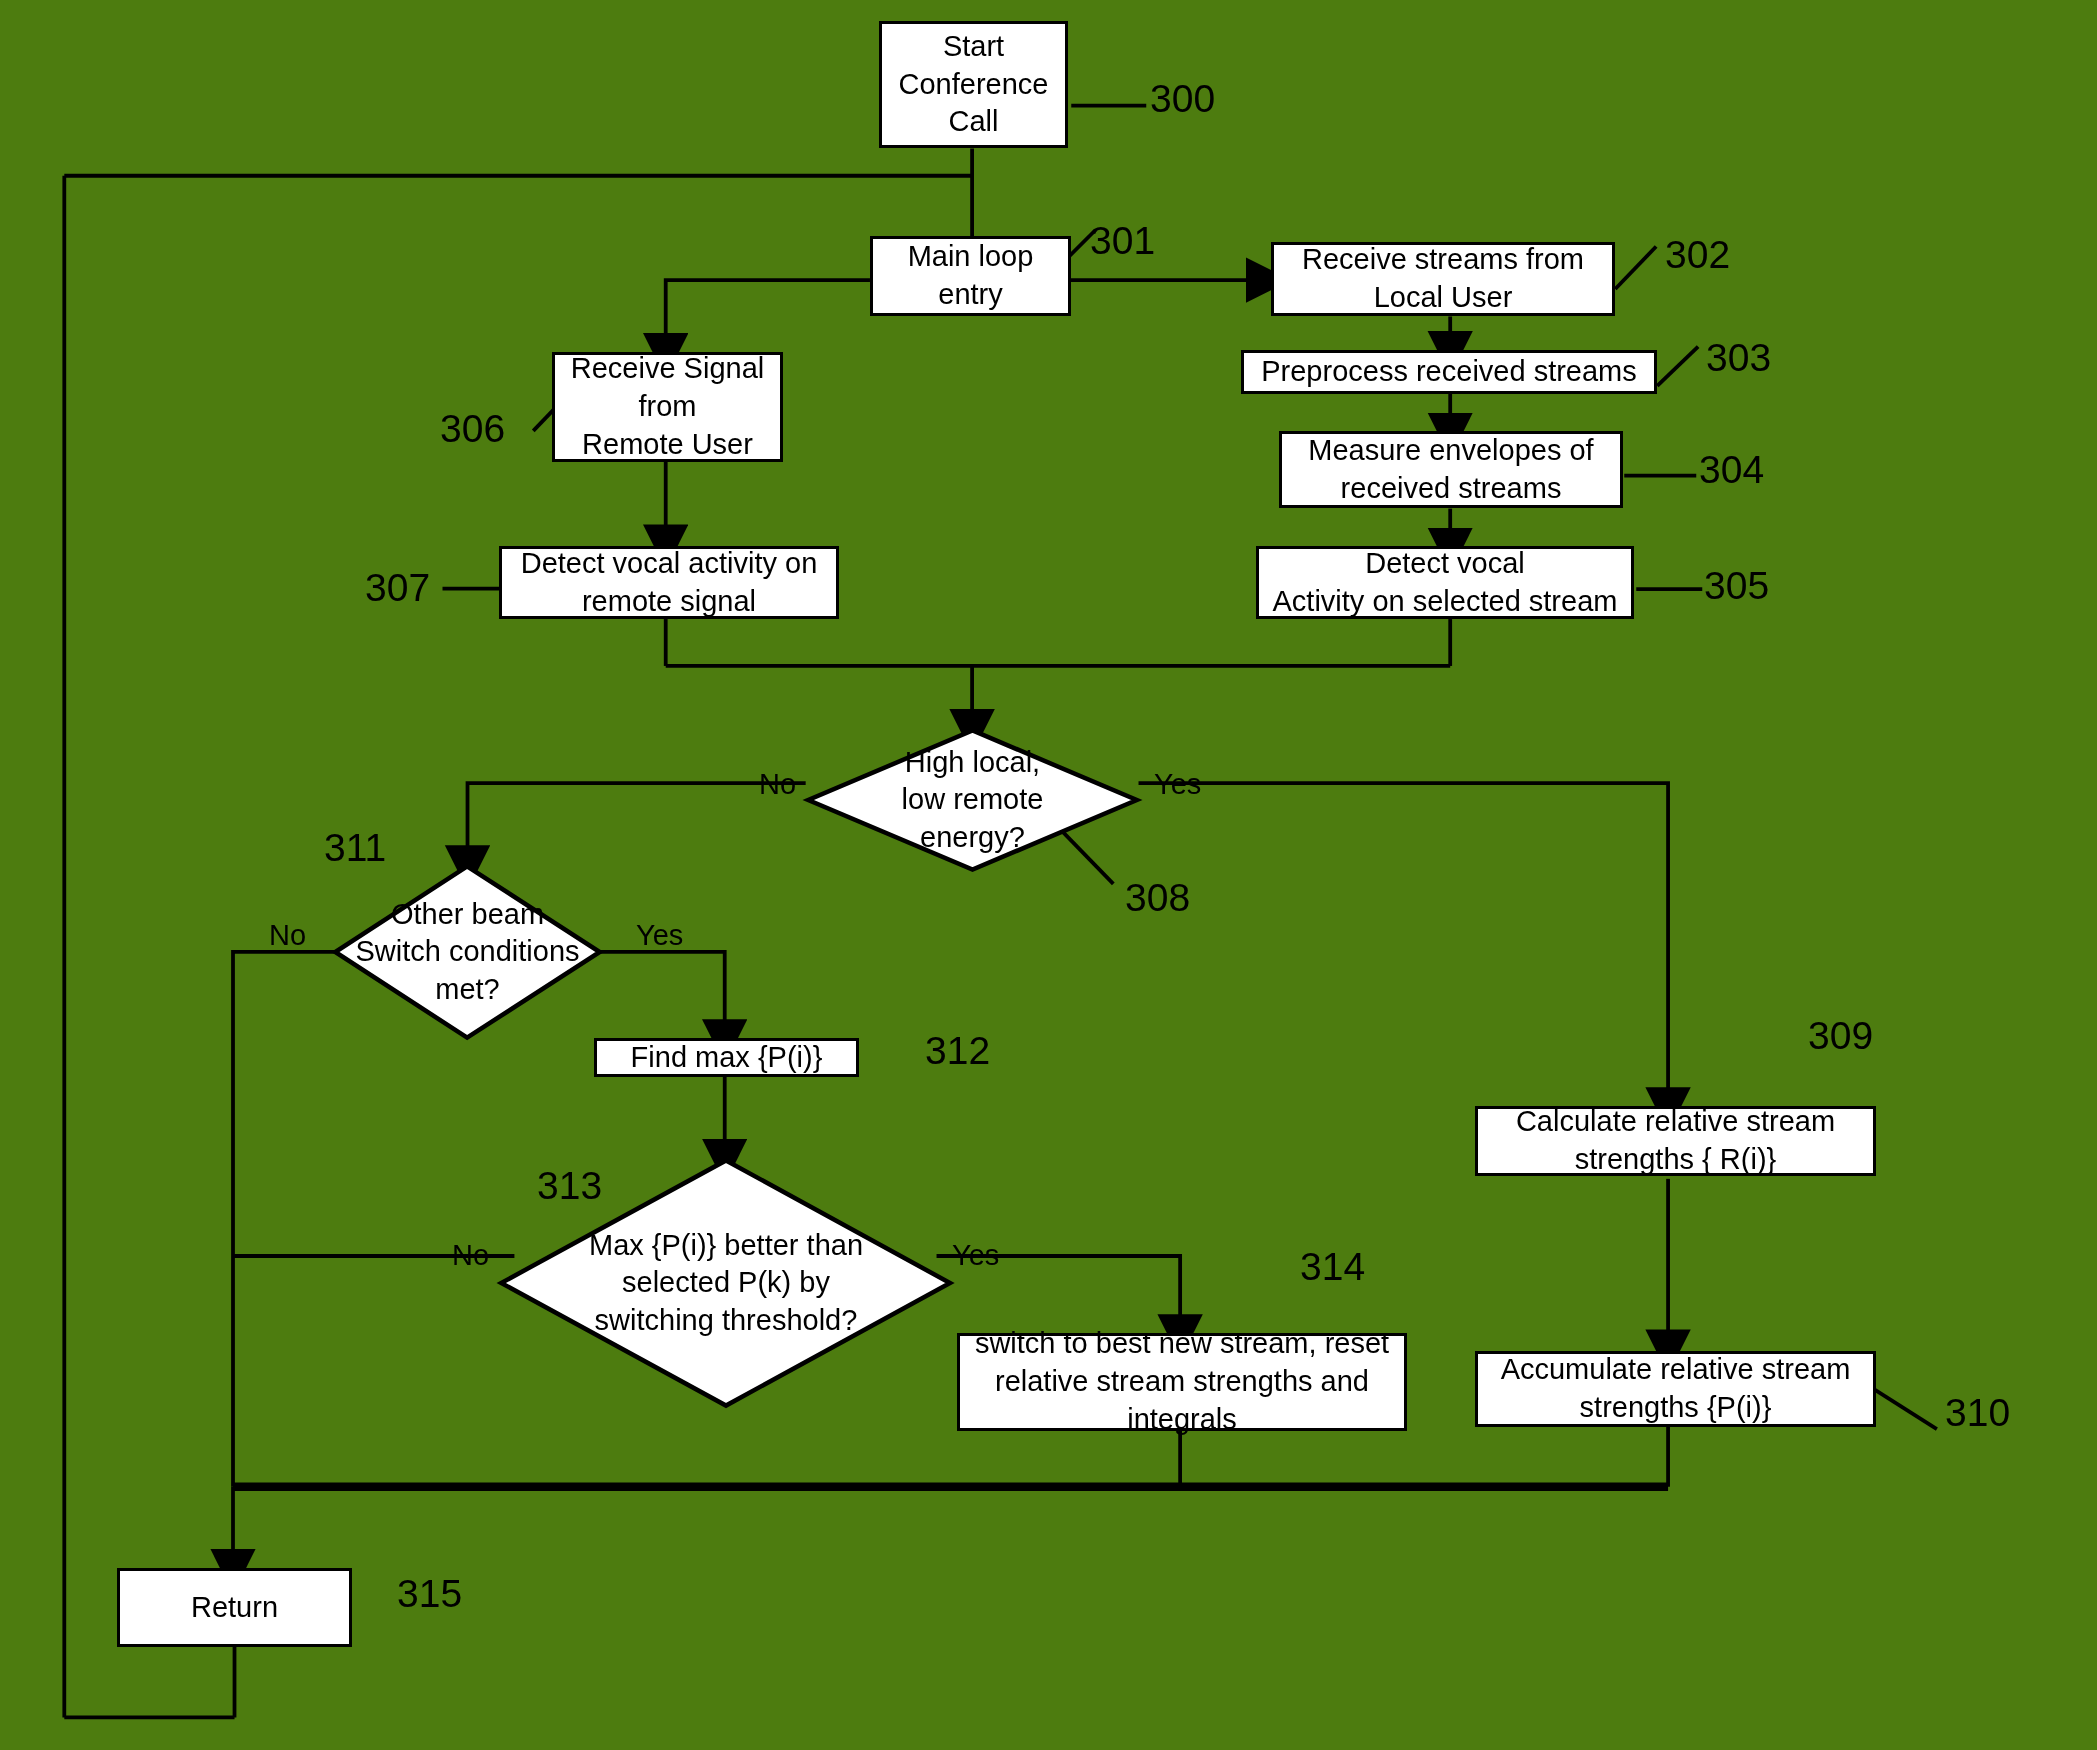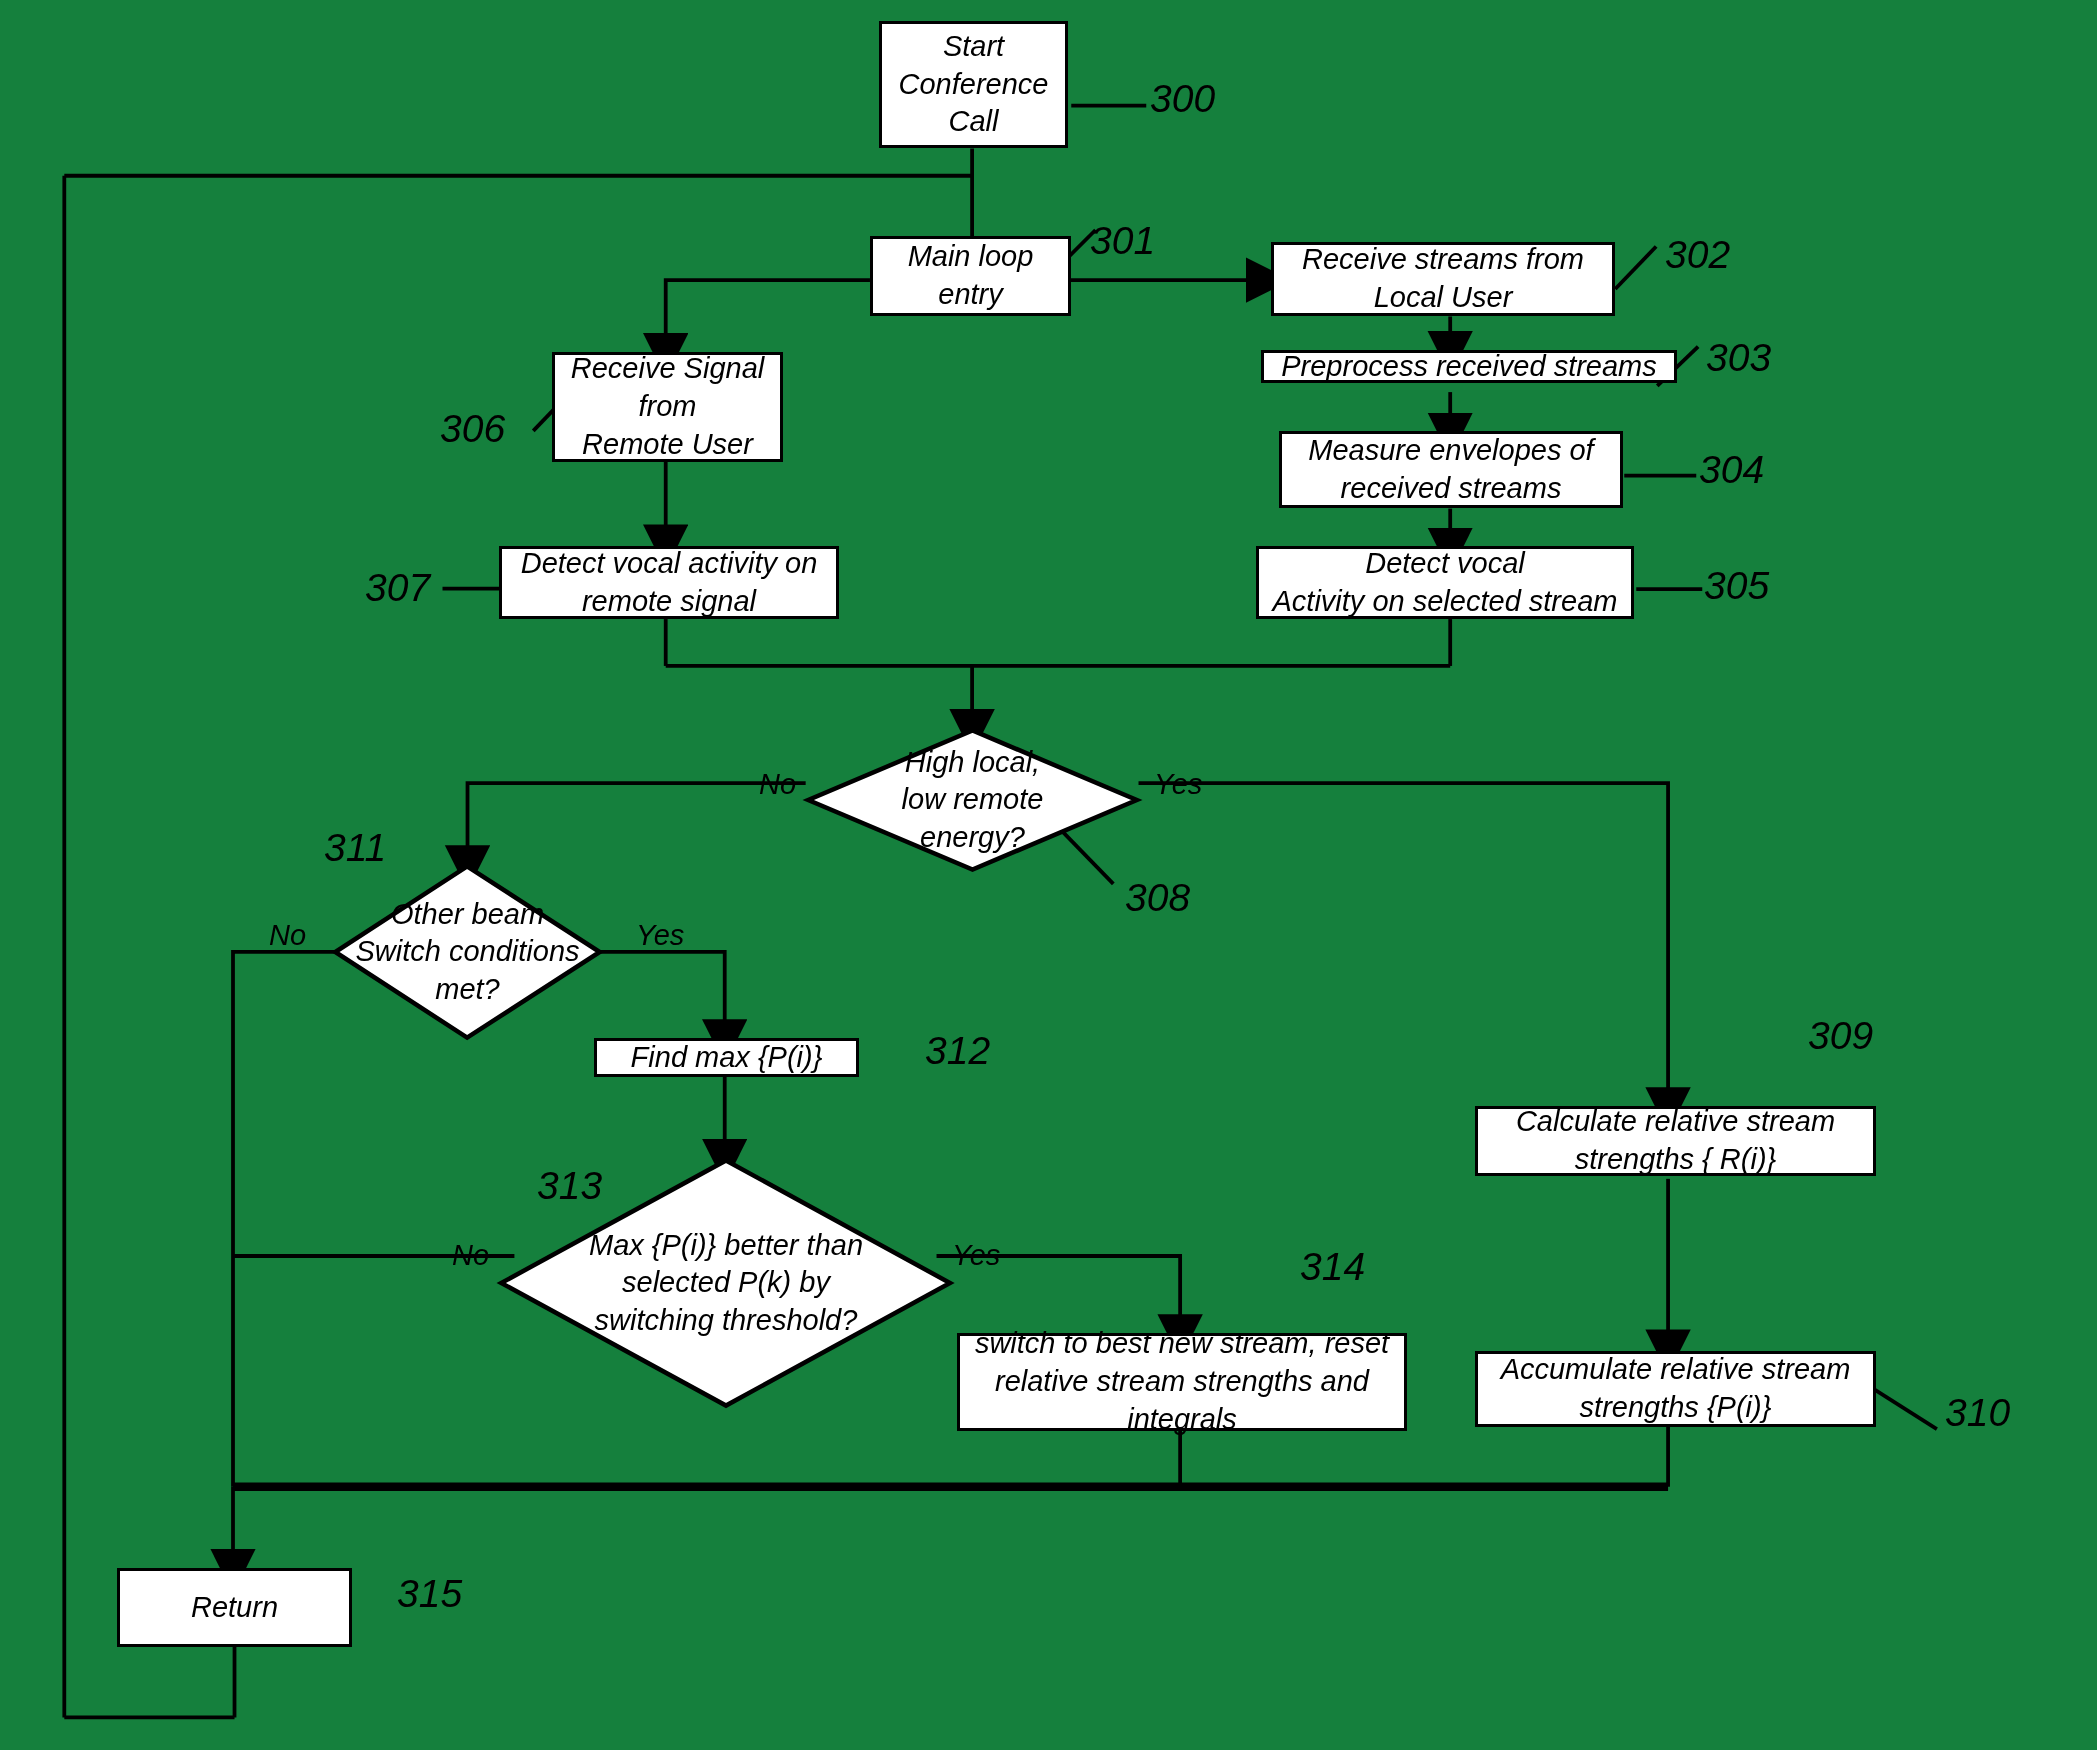--- a/index.html
+++ b/index.html
@@ -4,23 +4,22 @@
 <style>
   html, body {
     margin: 0;
     padding: 0;
     background: #ffffff;
   }
   #canvas {
     position: relative;
     width: 2097px;
     height: 1751px;
-    background: #15803d;
+    background: #4d7c0f;
     font-family: "Liberation Sans", sans-serif;
-    font-style: italic;
   }
   svg#wires {
     position: absolute;
     left: 0;
     top: 0;
     width: 2097px;
     height: 1751px;
     overflow: visible;
   }
   .node {
@@ -154,21 +153,21 @@
 
   <div class="node" style="left:1271px; top:242px; width:344px; height:74px; flex-direction:column;">
     <span style="white-space:pre-line;">Receive streams from
 Local User</span>
   </div>
   <div class="ref" style="left:1665px; top:233px;">302</div>
   <svg style="position:absolute; left:1612px; top:242px; width:61px; height:53px; z-index:2;" viewBox="0 0 80 70" width="61" height="53">
     <path d="M4,62 L58,6" stroke="#000" stroke-width="5" fill="none"></path>
   </svg>
 
-  <div class="node" style="left:1241px; top:350px; width:416px; height:33px;margin-left:20px;">
+  <div class="node" style="left:1241px; top:350px; width:416px; height:44px;">
     <span>Preprocess received streams</span>
   </div>
   <div class="ref" style="left:1706px; top:336px;">303</div>
   <svg style="position:absolute; left:1654px; top:342px; width:61px; height:53px; z-index:2;" viewBox="0 0 80 70" width="61" height="53">
     <path d="M4,58 L58,6" stroke="#000" stroke-width="5" fill="none"></path>
   </svg>
 
   <div class="node" style="left:1279px; top:431px; width:344px; height:77px; flex-direction:column;">
     <span style="white-space:pre-line;">Measure envelopes of
 received streams</span>

